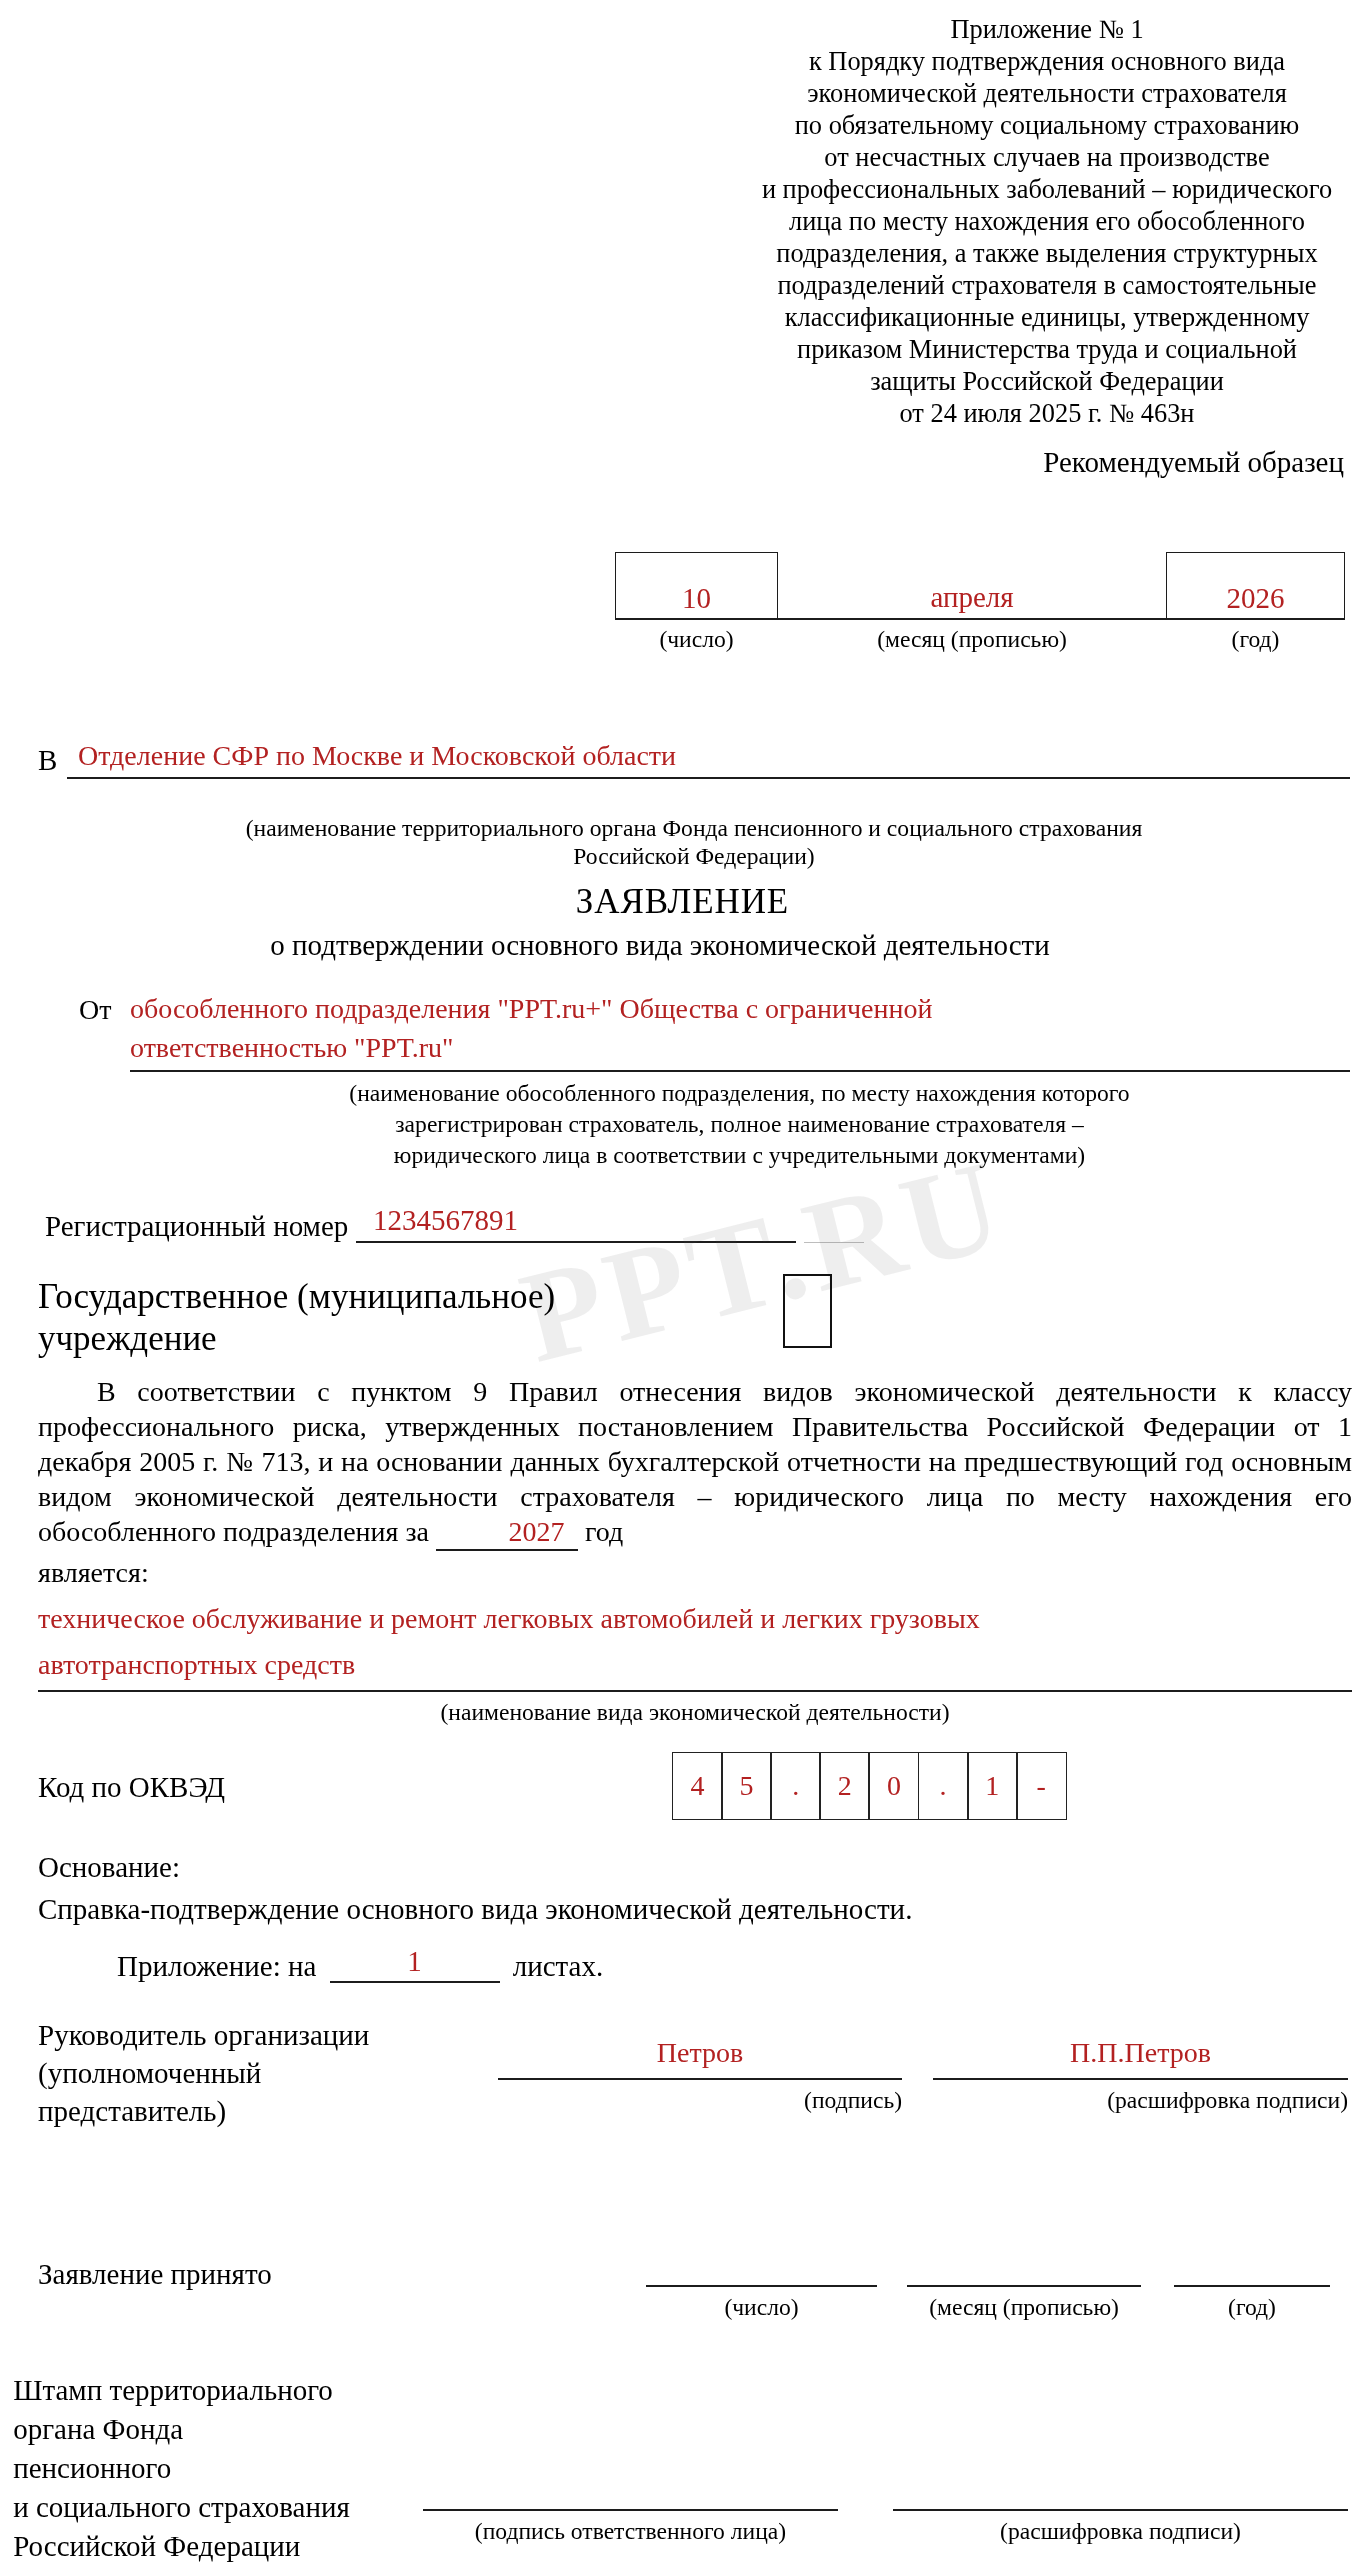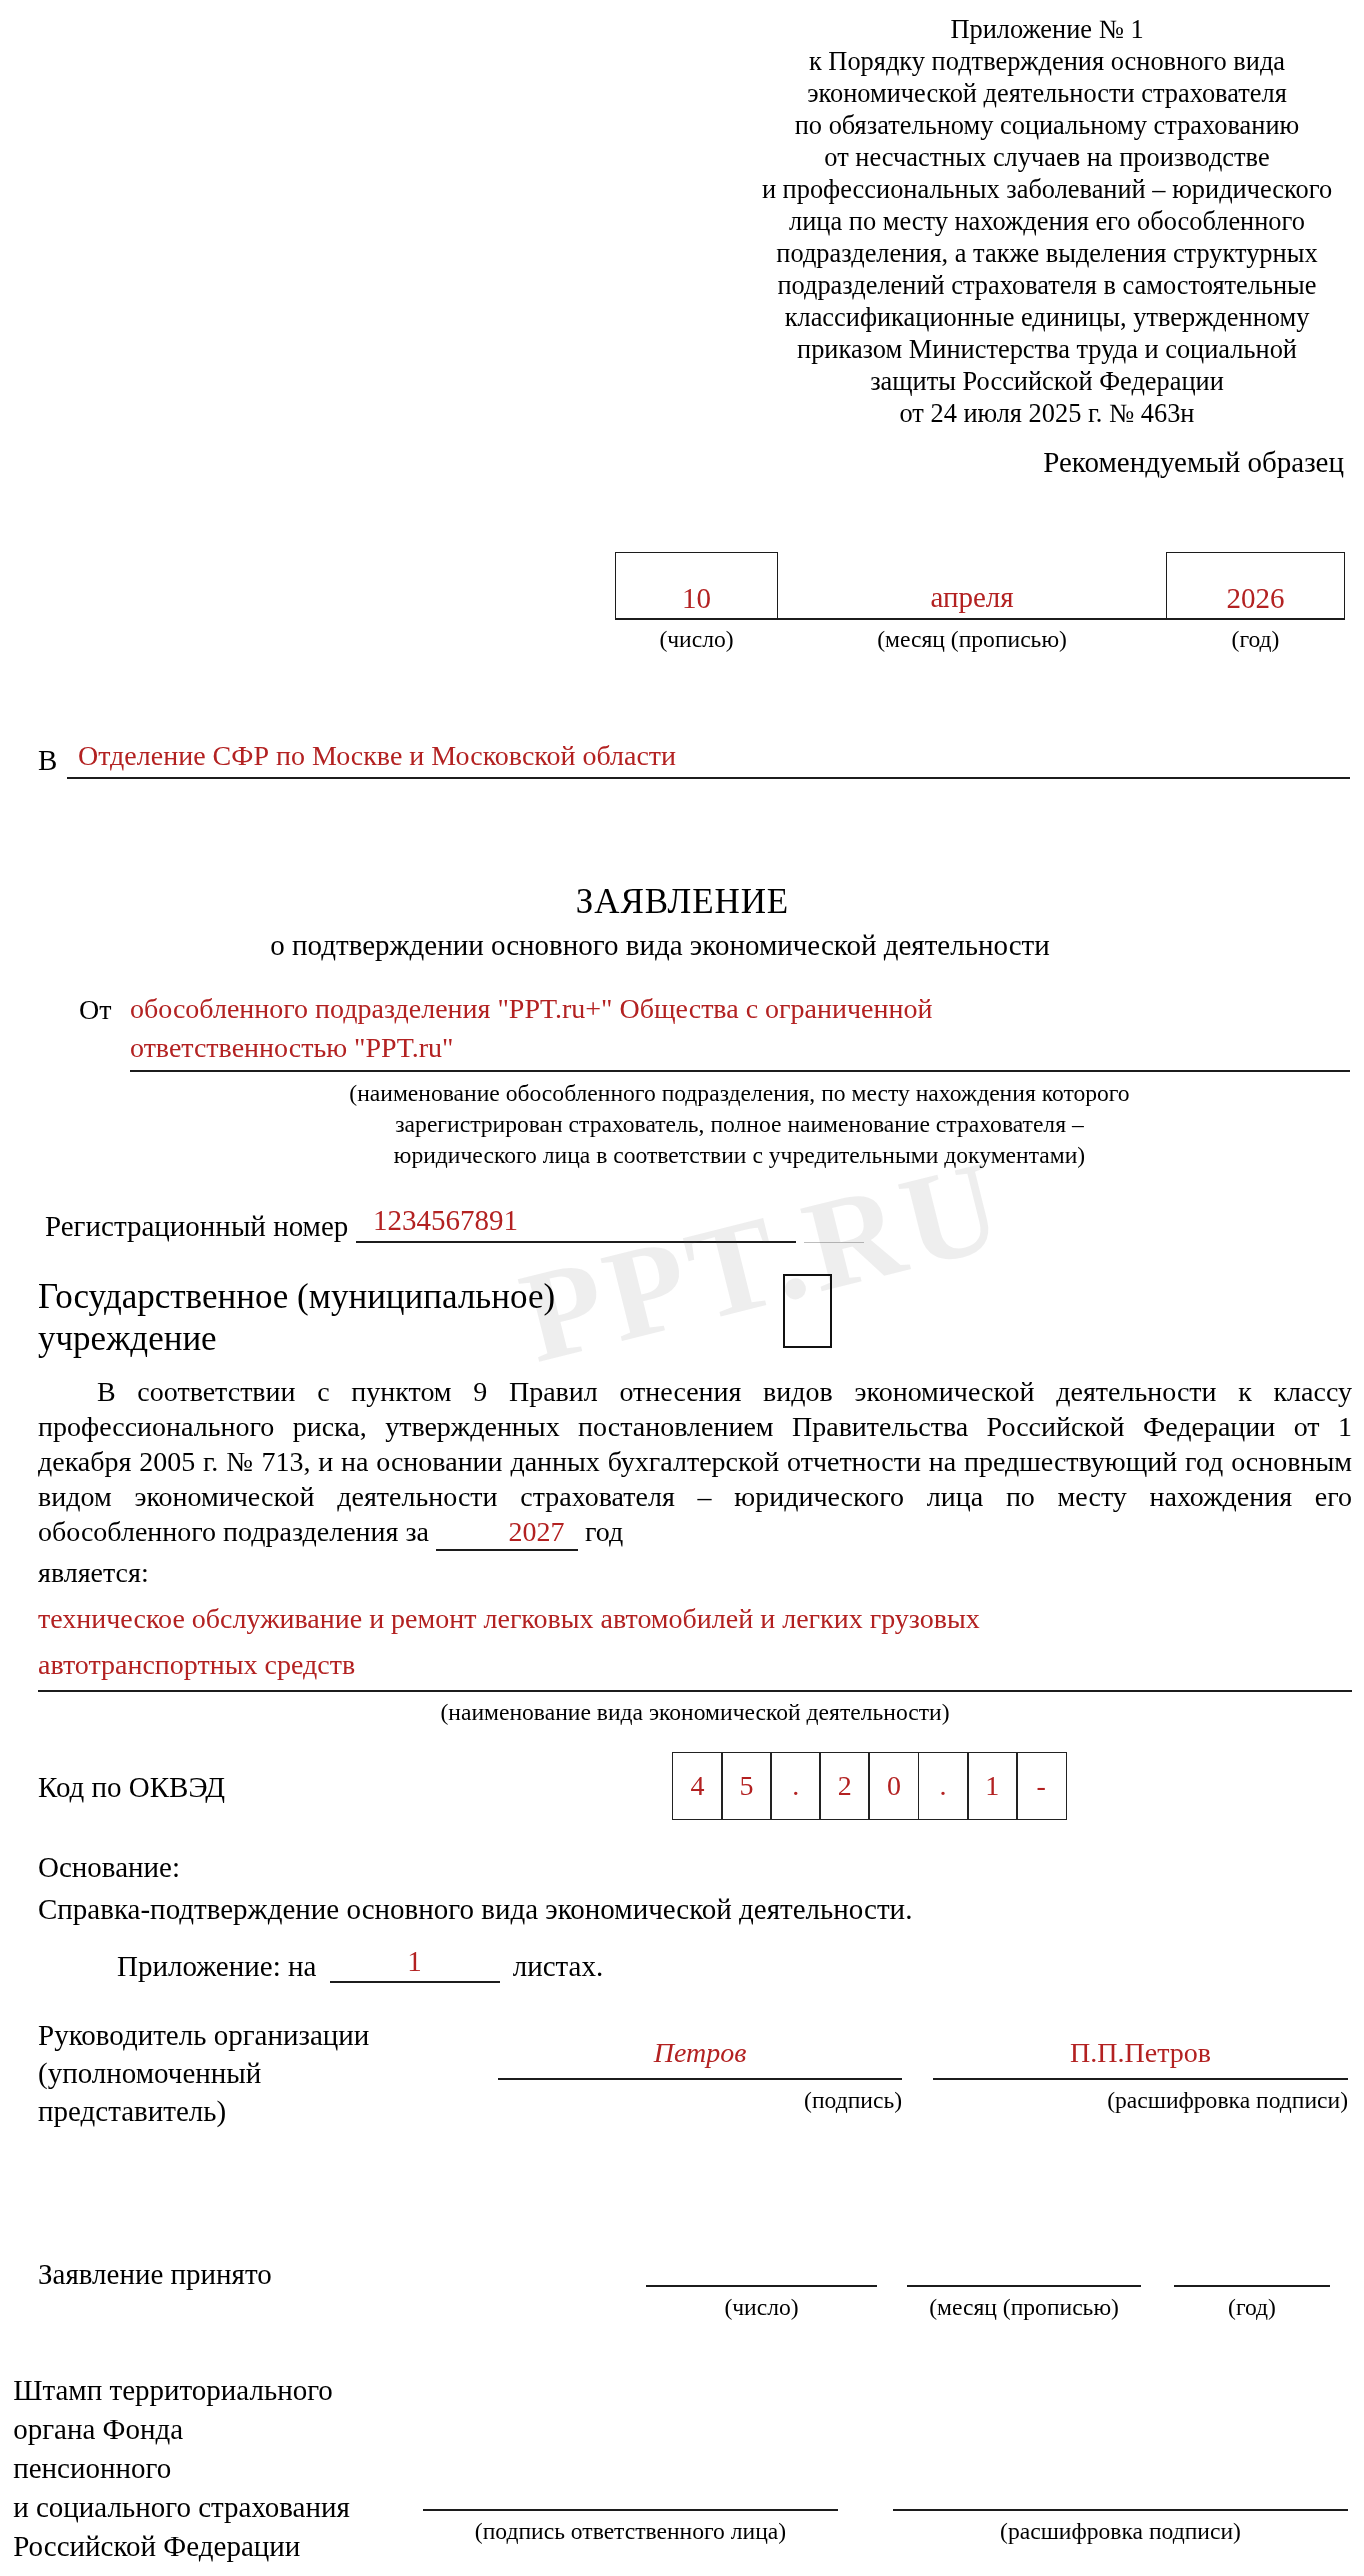--- a/index.html
+++ b/index.html
@@ -85,21 +85,21 @@
   .basis{top:1846px;left:38px;font-size:29px;line-height:42px;}
 
   
   .attachment{top:1945px;left:117px;display:flex;align-items:flex-end;font-size:29px;}
   .attachment .value{width:170px;text-align:center;border-bottom:2.8px solid var(--ink);padding-bottom:2.8px;margin:0 13.2px;}
 
   
   .signer-label{top:2016px;left:38px;font-size:29px;line-height:38px;}
   .sig-col{width:404px;}
   .sig-col .sig-value{text-align:center;font-size:28px;padding-bottom:8.5px;border-bottom:2.8px solid var(--ink);min-height:30px;}
-  .sig-col .it{font-style:italic;}
+  .sig-col .it{}
   .sig-col .sig-cap{text-align:right;margin-top:6px;}
   .sig-sign{top:2037px;left:498px;}
   .sig-name{top:2037px;left:933px;width:415px;}
   .sig-name .sig-value{border-bottom:2.8px solid var(--ink);}
 
   
   .accepted-label{top:2258px;left:38px;font-size:29px;}
   .accepted-cols{top:2258px;left:646px;width:702px;display:flex;}
   .acc-col .line{height:27px;border-bottom:2.8px solid var(--ink);}
   .acc-col .cap{text-align:center;margin-top:5.7px;}
@@ -143,20 +143,22 @@
   <div class="abs date-labels">
     <span class="l1">(число)</span>
     <span class="l2">(месяц (прописью)</span>
     <span class="l3">(год)</span>
   </div>
 
   <div class="abs addressee-row">
     <span class="prefix">В</span>
     <span class="value red">Отделение СФР по Москве и Московской области</span>
   </div>
+  <div class="abs addressee-cap cap pre">(наименование территориального органа Фонда пенсионного и социального страхования
+Российской Федерации)</div>
 
   <div class="abs doc-title">ЗАЯВЛЕНИЕ</div>
   <div class="abs doc-subtitle">о подтверждении основного вида экономической деятельности</div>
 
   <div class="abs applicant-row">
     <span class="prefix">От</span>
     <span class="value red pre">обособленного подразделения "PPT.ru+" Общества с ограниченной
 ответственностью "PPT.ru"</span>
   </div>
   <div class="abs applicant-cap cap pre">(наименование обособленного подразделения, по месту нахождения которого

